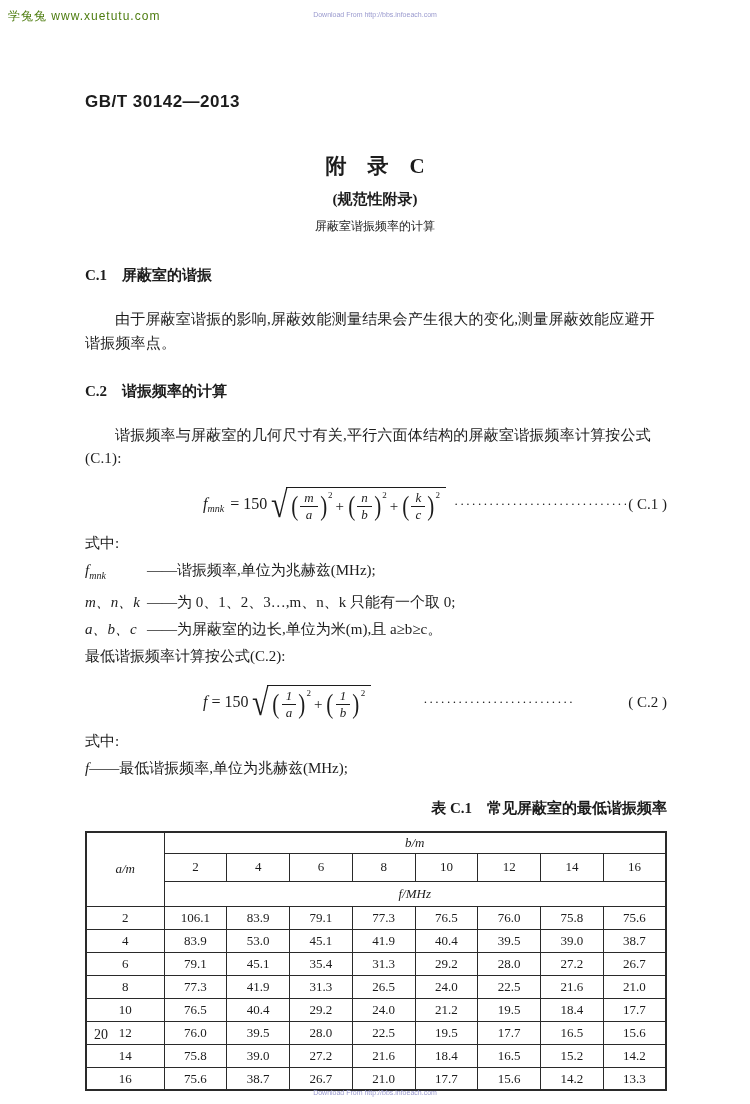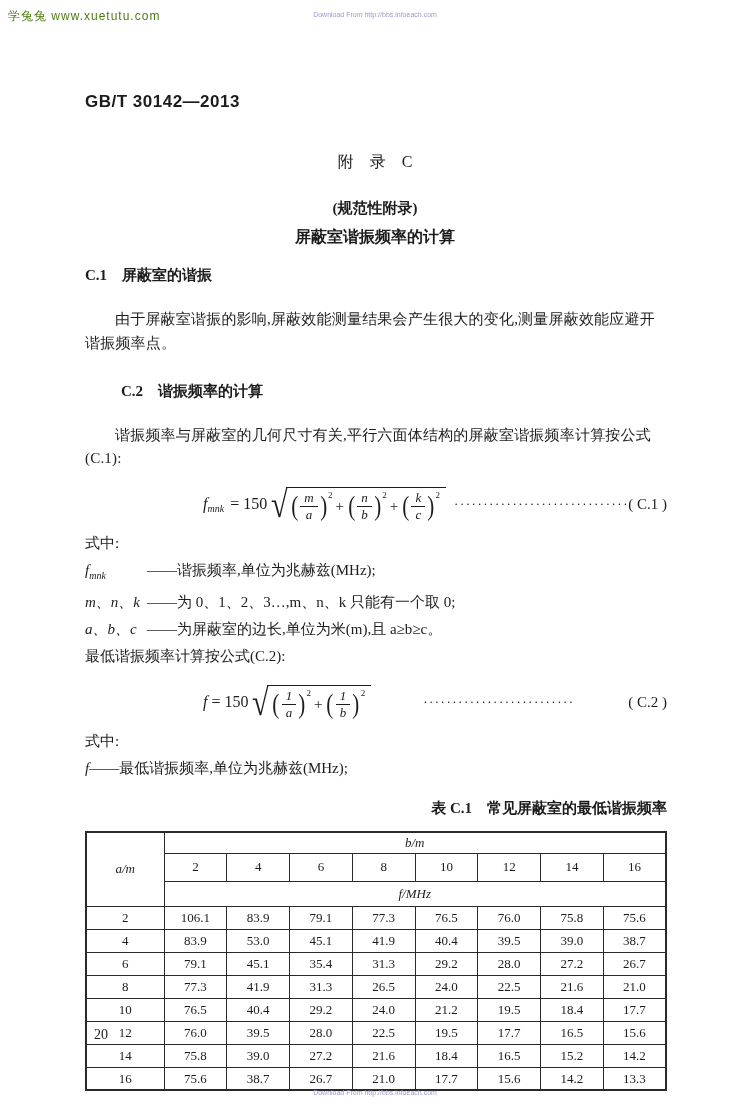--- a/index.html
+++ b/index.html
@@ -14,29 +14,29 @@
              color:#9a9ace; font-family:"Liberation Sans",sans-serif; }
   .dl-top { top:11px; }
   .dl-bottom { bottom:8px; }
 
   
   .doc-number { position:absolute; left:85px; top:92px; font-size:17px; font-weight:bold;
                 font-family:"Liberation Sans","DejaVu Sans",sans-serif; letter-spacing:0.5px; }
 
   
   .titles { position:absolute; top:152px; left:0; right:0; text-align:center; }
-  .title-1 { font-size:16px; font-weight:normal; margin-bottom:26px; }
+  .title-1 { font-size:21px; font-weight:bold; margin-bottom:10px; }
   .title-2 { font-size:15px; font-weight:bold; margin-bottom:9px; }
-  .title-3 { font-size:16px; font-weight:bold; }
+  .title-3 { font-size:12px; font-weight:normal; }
 
   
   .content { position:absolute; left:85px; top:240px; width:582px; font-size:15px; line-height:1.55; }
   .sec-heading { font-weight:bold; font-size:15px; margin-top:24px; }
   .para { margin-top:21px; text-indent:2em; letter-spacing:0.2px; }
-  .para2 { margin-top:25px;margin-left:36px; }
+  .para2 { margin-top:25px; }
 
   
   .formula-row { display:flex; align-items:center; margin-top:10px; height:48px; }
   .eq { display:inline-flex; align-items:center; font-size:16px; white-space:nowrap; }
   .eq i { font-family:"Liberation Serif",serif; }
   .eq sub { font-size:10px; font-style:italic; position:relative; top:4px; margin-right:2px; }
   .op { margin:0 4px; }
   .sqrt { display:inline-flex; align-items:center; margin-left:2px; }
   .sqrt-sign { font-size:38px; line-height:0.8; font-weight:400; margin-right:-4px;
                transform:scaleX(0.8); }

